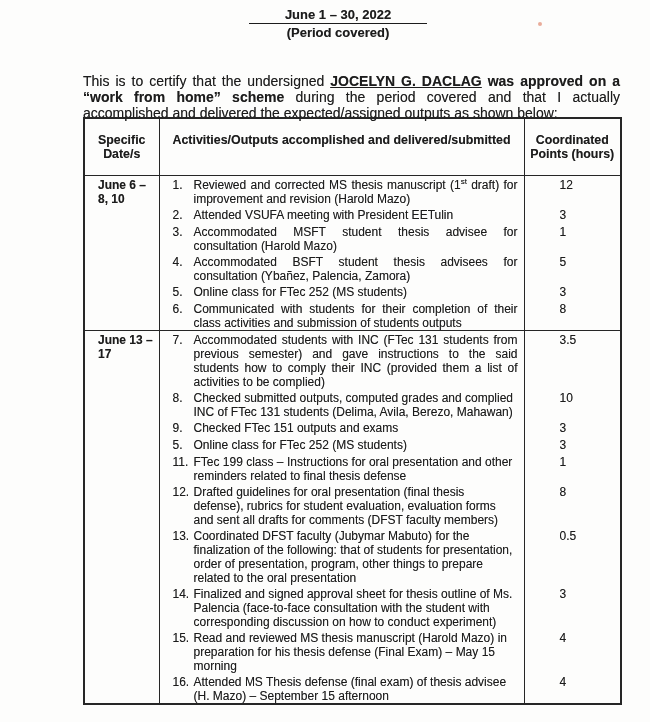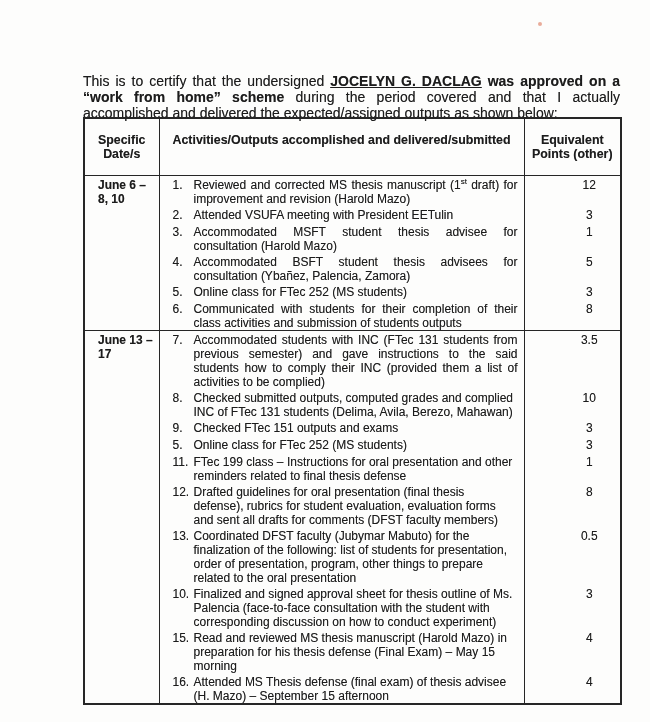--- a/index.html
+++ b/index.html
@@ -45,51 +45,53 @@
     padding:14px 2px;line-height:14px;
   }
   tr.group-start td{border-top:1.6px solid #262626;}
   .date-cell{font-weight:bold;padding:2px 2px 0 13px;}
   .act-cell{padding:2px 0 0 0;}
   .item{display:flex;}
   .num{flex:0 0 21px;margin-left:13px;}
   .txt{flex:1;padding-right:6px;}
   .txt.just{text-align:justify;}
   .txt sup{font-size:8px;line-height:0;margin-top:36px;}
-  .pts-cell{text-align:center;padding-top:2px;padding-left:35px;}
+  .pts-cell{text-align:left;padding-top:2px;padding-left:35px;}
   
   .artifact{
     position:absolute;width:4px;height:4px;border-radius:50%;
     opacity:.55;
   }
 </style>
 </head>
 <body>
 
 <div class="page">
 
   <div class="period-block">
+    <span class="period-value">June 1 – 30, 2022</span>
+    <span class="period-label">(Period covered)</span>
   </div>
 
   <div class="artifact" style="left:538px;top:22px;background:#d96a4a;"></div>
 
   <p class="intro"><span>This is to certify that the undersigned </span><span class="name">JOCELYN G. DACLAG</span><span class="bold"> was approved on a “work from home” scheme</span><span> during the period covered and that I actually accomplished and delivered the expected/assigned outputs as shown below:</span></p>
 
   <div class="tbl-wrap">
     <table>
       <colgroup>
         <col style="width:75px">
         <col style="width:365px">
         <col style="width:97px">
       </colgroup>
       <thead>
         <tr>
           <th>Specific Date/s</th>
           <th>Activities/Outputs accomplished and delivered/submitted</th>
-          <th>Equivalent Points (other)</th>
+          <th>Coordinated Points (hours)</th>
         </tr>
       </thead>
       <tbody>
           <tr>
             <td class="date-cell" rowspan="6">
               <div>June 6 –</div>
               <div>8, 10</div>
             </td>
             <td class="act-cell">
               <div class="item">
@@ -199,29 +201,29 @@
                 <span class="num">12.</span>
                 <span class="txt">Drafted guidelines for oral presentation (final thesis defense), rubrics for student evaluation, evaluation forms and sent all drafts for comments (DFST faculty members)</span>
               </div>
             </td>
             <td class="pts-cell">8</td>
           </tr>
           <tr>
             <td class="act-cell">
               <div class="item">
                 <span class="num">13.</span>
-                <span class="txt">Coordinated DFST faculty (Jubymar Mabuto) for the finalization of the following: list of students for presentation, order of presentation, program, other things to prepare related to the oral presentation</span>
+                <span class="txt">Coordinated DFST faculty (Jubymar Mabuto) for the finalization of the following: that of students for presentation, order of presentation, program, other things to prepare related to the oral presentation</span>
               </div>
             </td>
             <td class="pts-cell">0.5</td>
           </tr>
           <tr>
             <td class="act-cell">
               <div class="item">
-                <span class="num">10.</span>
+                <span class="num">14.</span>
                 <span class="txt">Finalized and signed approval sheet for thesis outline of Ms. Palencia (face-to-face consultation with the student with corresponding discussion on how to conduct experiment)</span>
               </div>
             </td>
             <td class="pts-cell">3</td>
           </tr>
           <tr>
             <td class="act-cell">
               <div class="item">
                 <span class="num">15.</span>
                 <span class="txt">Read and reviewed MS thesis manuscript (Harold Mazo) in preparation for his thesis defense (Final Exam) – May 15 morning</span>

